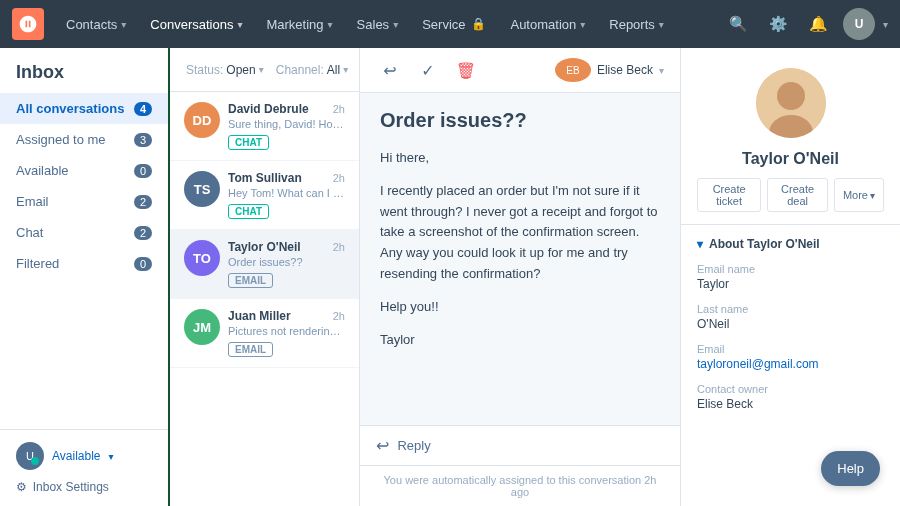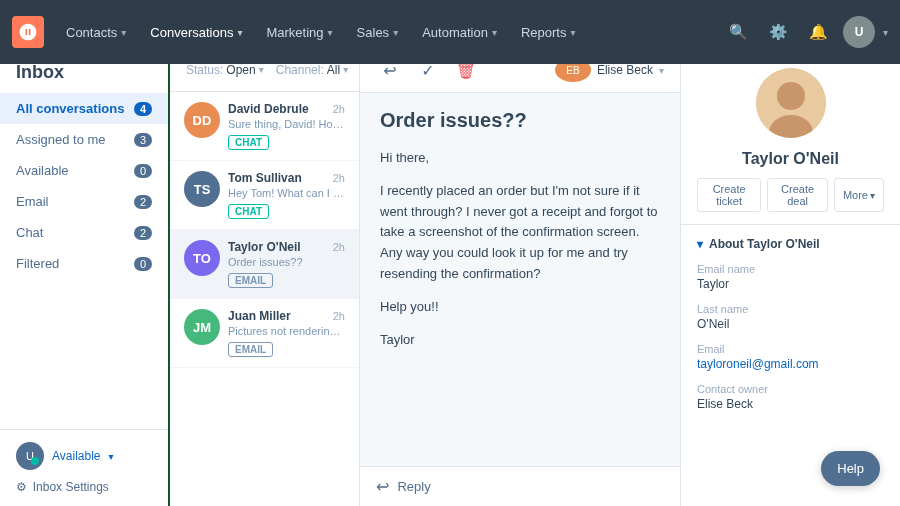--- a/index.html
+++ b/index.html
@@ -1,20 +1,20 @@
 <!DOCTYPE html>
 <html><head>
   <meta charset="utf-8">
   <style>
     * { box-sizing: border-box; margin: 0; padding: 0; }
     body { font-family: -apple-system, BlinkMacSystemFont, 'Segoe UI', sans-serif; font-size: 13px; background: #f5f8fa; overflow: hidden; }
 
     
     .top-nav {
-      height: 64px;
+      height: 48px;
       background: #2e3d49;
       display: flex;
       align-items: center;
       padding: 0 12px;
       gap: 4px;
       position: fixed;
       top: 0; left: 0; right: 0;
       z-index: 100;
     }
     .nav-logo {
@@ -401,20 +401,24 @@
   </div>
   <div class="nav-item">
     <span>Marketing</span>
     <span class="nav-chevron">▾</span>
   </div>
   <div class="nav-item">
     <span>Sales</span>
     <span class="nav-chevron">▾</span>
   </div>
   <div class="nav-item">
+    <span>Service</span>
+    <span class="nav-lock">🔒</span>
+  </div>
+  <div class="nav-item">
     <span>Automation</span>
     <span class="nav-chevron">▾</span>
   </div>
   <div class="nav-item">
     <span>Reports</span>
     <span class="nav-chevron">▾</span>
   </div>
   <div class="nav-spacer"></div>
   <div class="nav-icons">
     <div class="nav-icon-btn">🔍</div>
@@ -559,20 +563,21 @@
         <p>Help you!!</p>
         <p>Taylor</p>
       </div>
     </div>
 
     <div class="reply-bar">
       <span class="reply-btn">↩</span>
       <span class="reply-label">Reply</span>
     </div>
 
+    <div class="auto-assign-bar">You were automatically assigned to this conversation 2h ago</div>
   </div>
 
   <aside class="right-panel">
     <div class="contact-header">
       <div class="contact-avatar-large">
         <svg width="70" height="70" viewBox="0 0 70 70" xmlns="http://www.w3.org/2000/svg">
           <circle cx="35" cy="35" r="35" fill="#e8c9a0"></circle>
           <circle cx="35" cy="28" r="14" fill="#c8966a"></circle>
           <ellipse cx="35" cy="65" rx="22" ry="18" fill="#c8966a"></ellipse>
         </svg>

